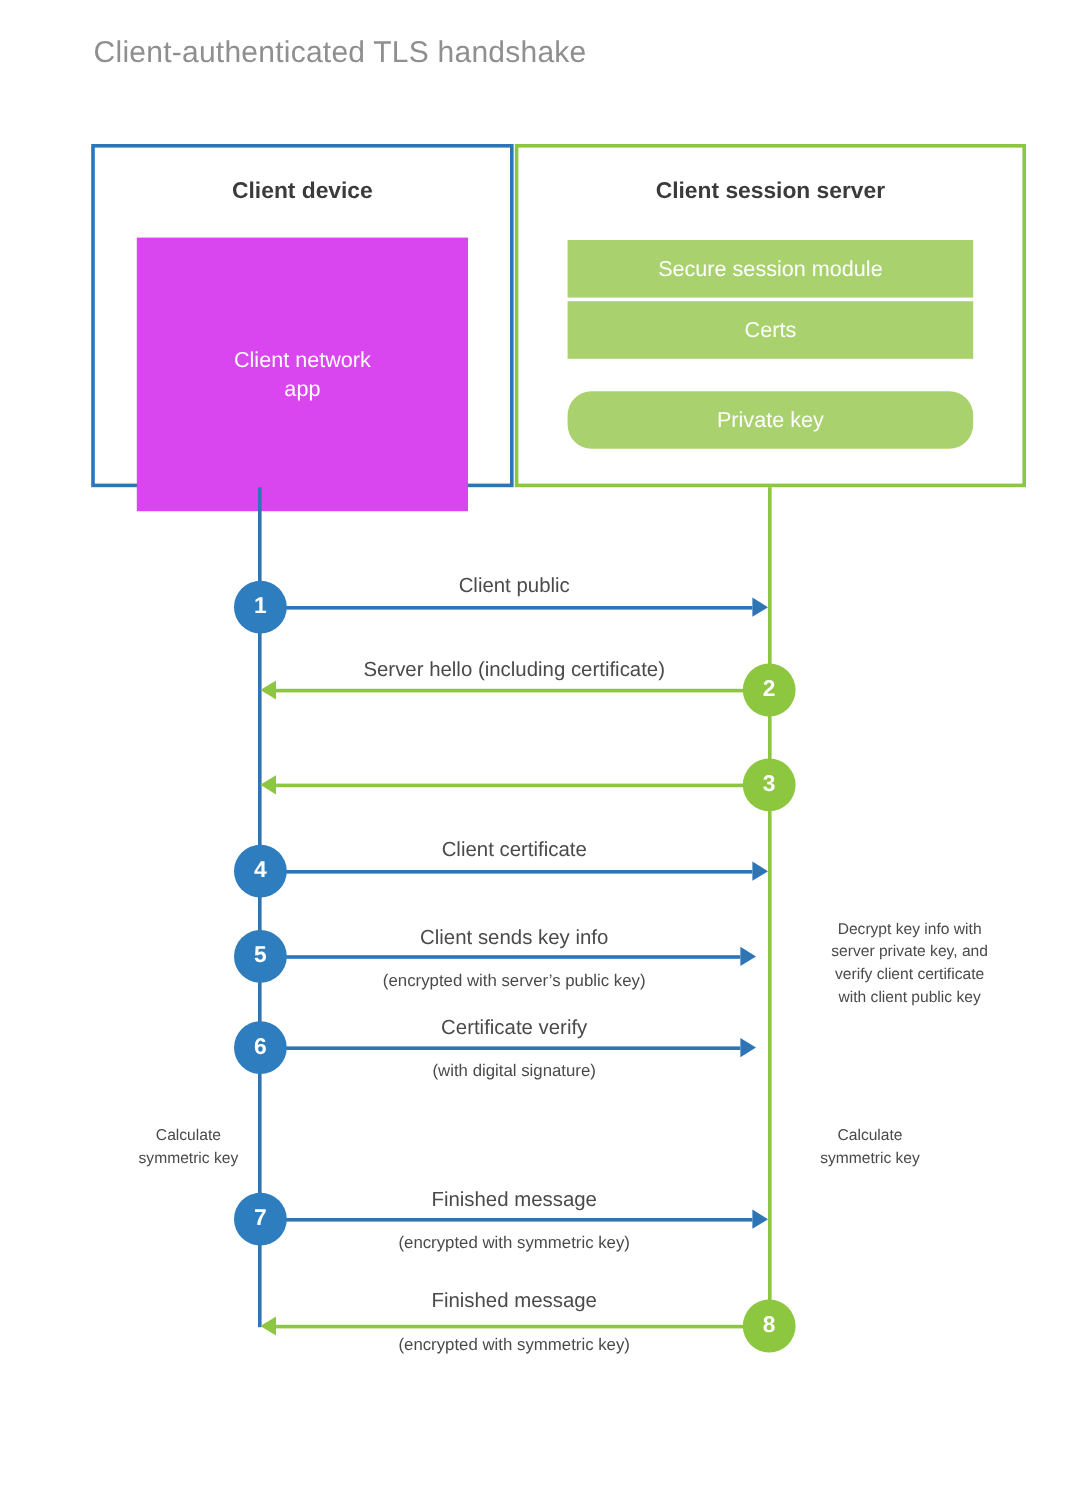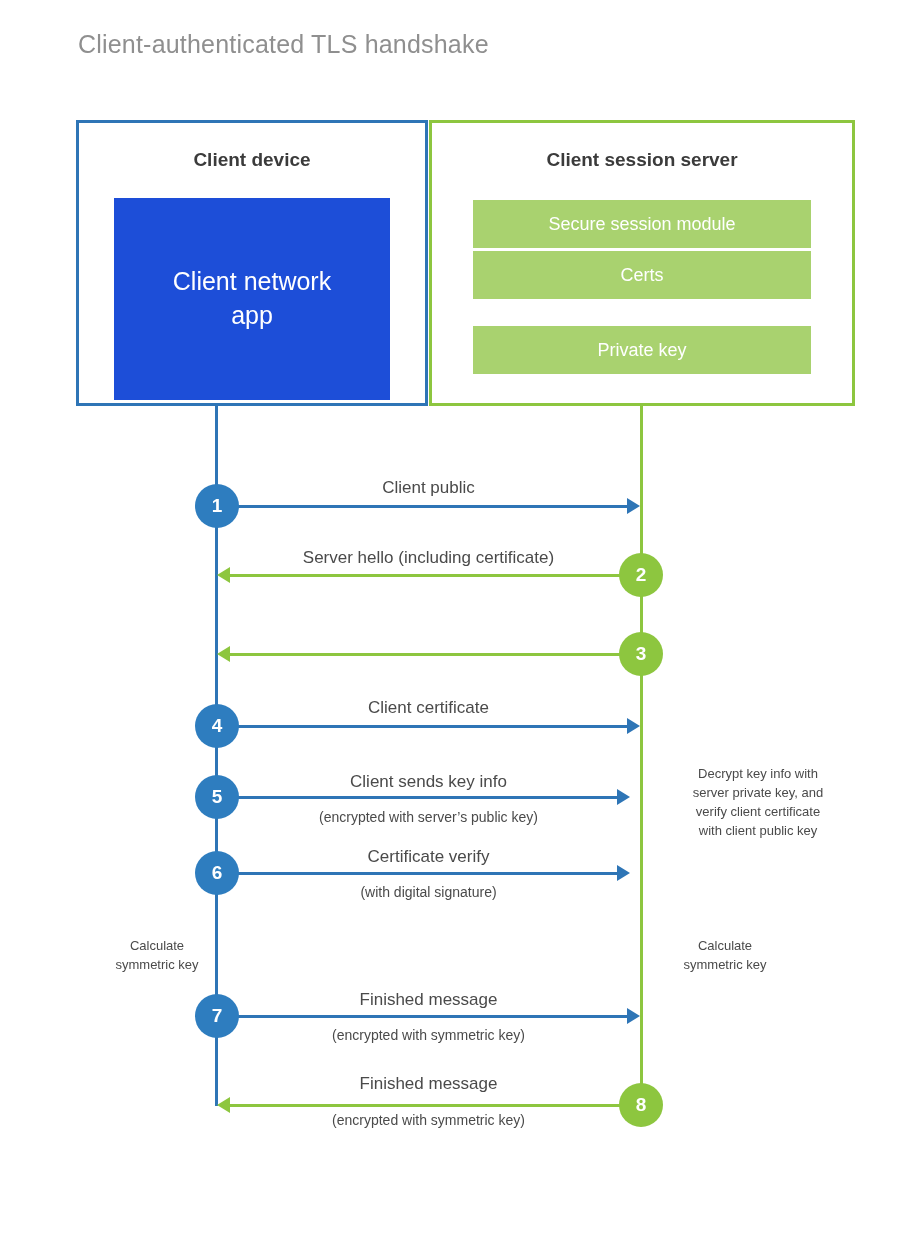--- a/index.html
+++ b/index.html
@@ -63,24 +63,24 @@
     font-size: 19px;
     font-weight: bold;
     color: #3b3b3b;
   }
 
   .client-app-block {
     position: absolute;
     left: 35px;
     top: 75px;
     width: 276px;
-    height: 202px;
-    background: #1d4ed8;
+    height: 228px;
+    background: #d946ef;
     color: #ffffff;
-    font-size: 25px;
+    font-size: 18px;
     display: flex;
     align-items: center;
     justify-content: center;
     text-align: center;
     line-height: 1.35;
     white-space: pre-line;
   }
 
   .server-bar {
     position: absolute;
@@ -90,21 +90,21 @@
     background: #a9d26f;
     color: #ffffff;
     font-size: 18px;
     display: flex;
     align-items: center;
     justify-content: center;
     text-align: center;
   }
   .server-bar.b0 { top: 77px; }
   .server-bar.b1 { top: 128px; }
-  .server-bar.b2 { top: 203px; }
+  .server-bar.b2 { top: 203px; border-radius: 20px; }
 
   
   .lifeline {
     position: absolute;
     width: 3px;
   }
   .lifeline.client-line {
     left: 215px;
     top: 406px;
     height: 700px;

